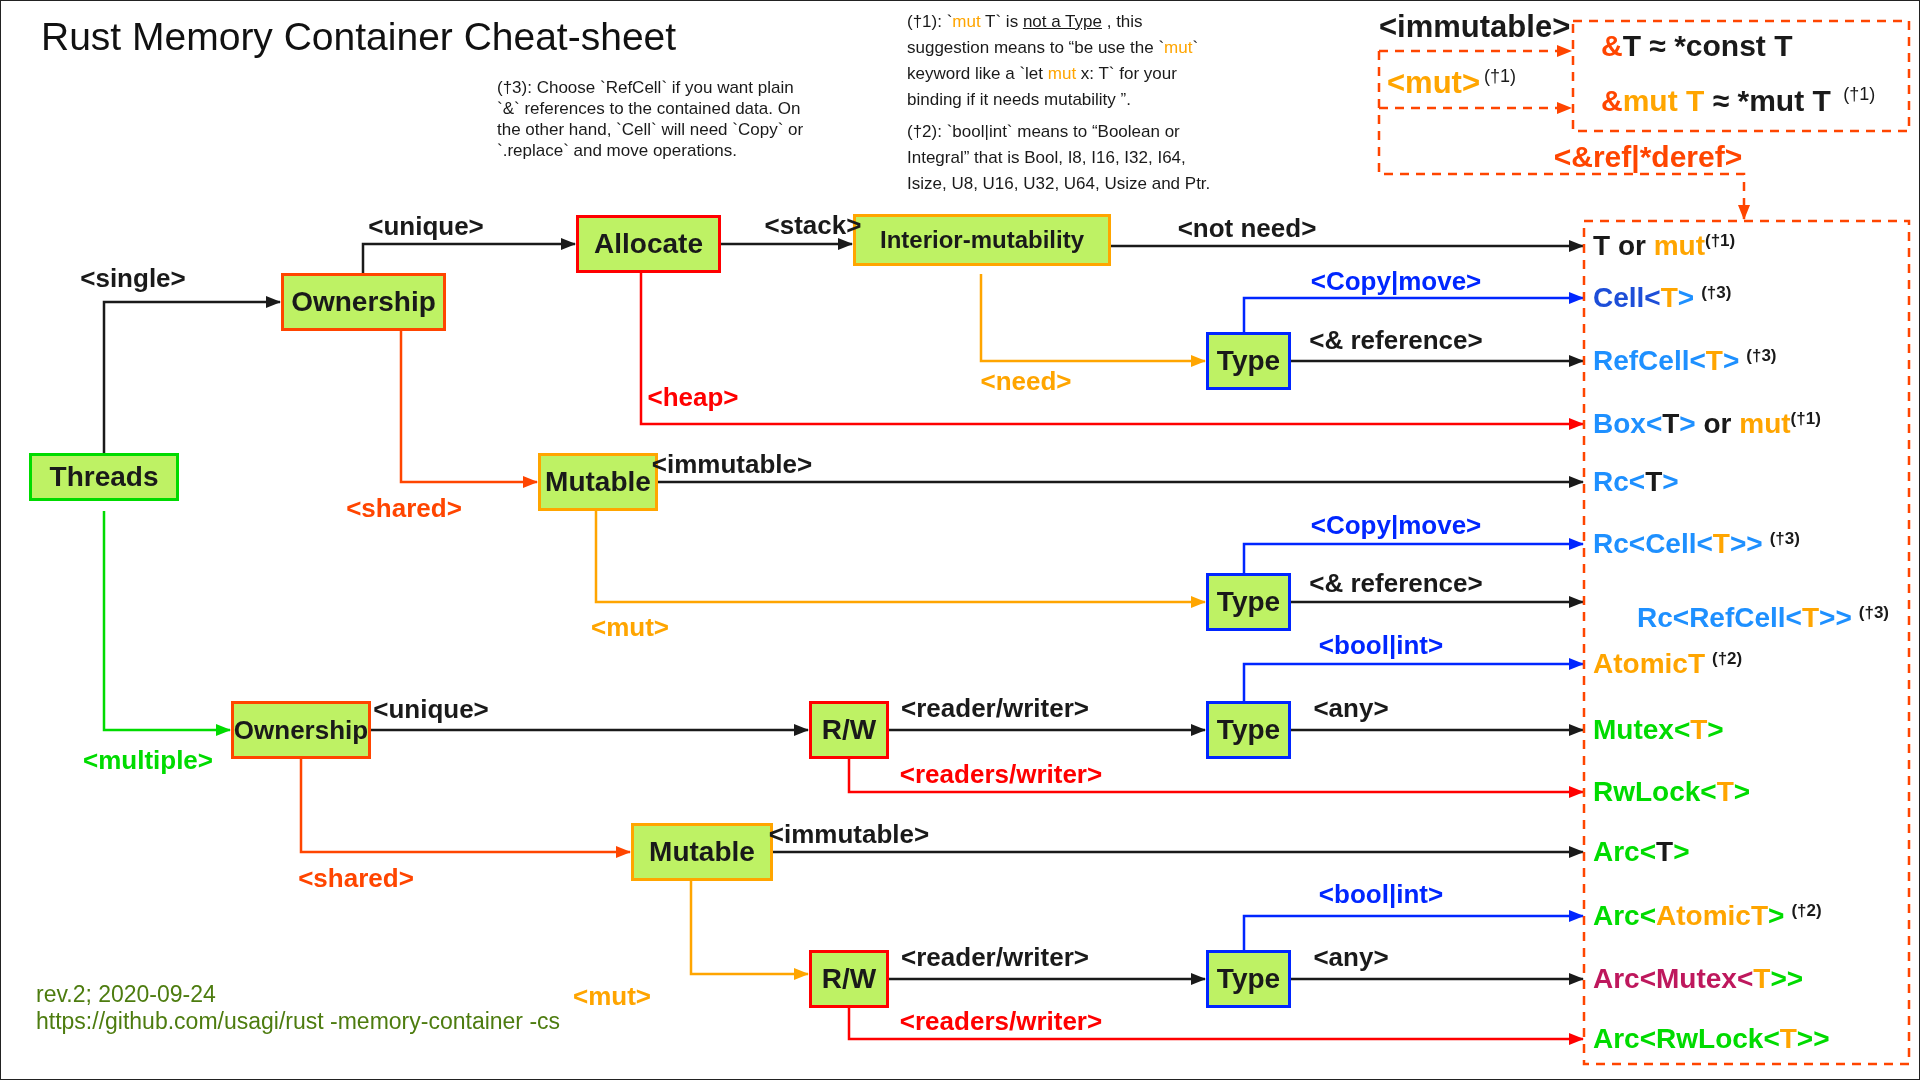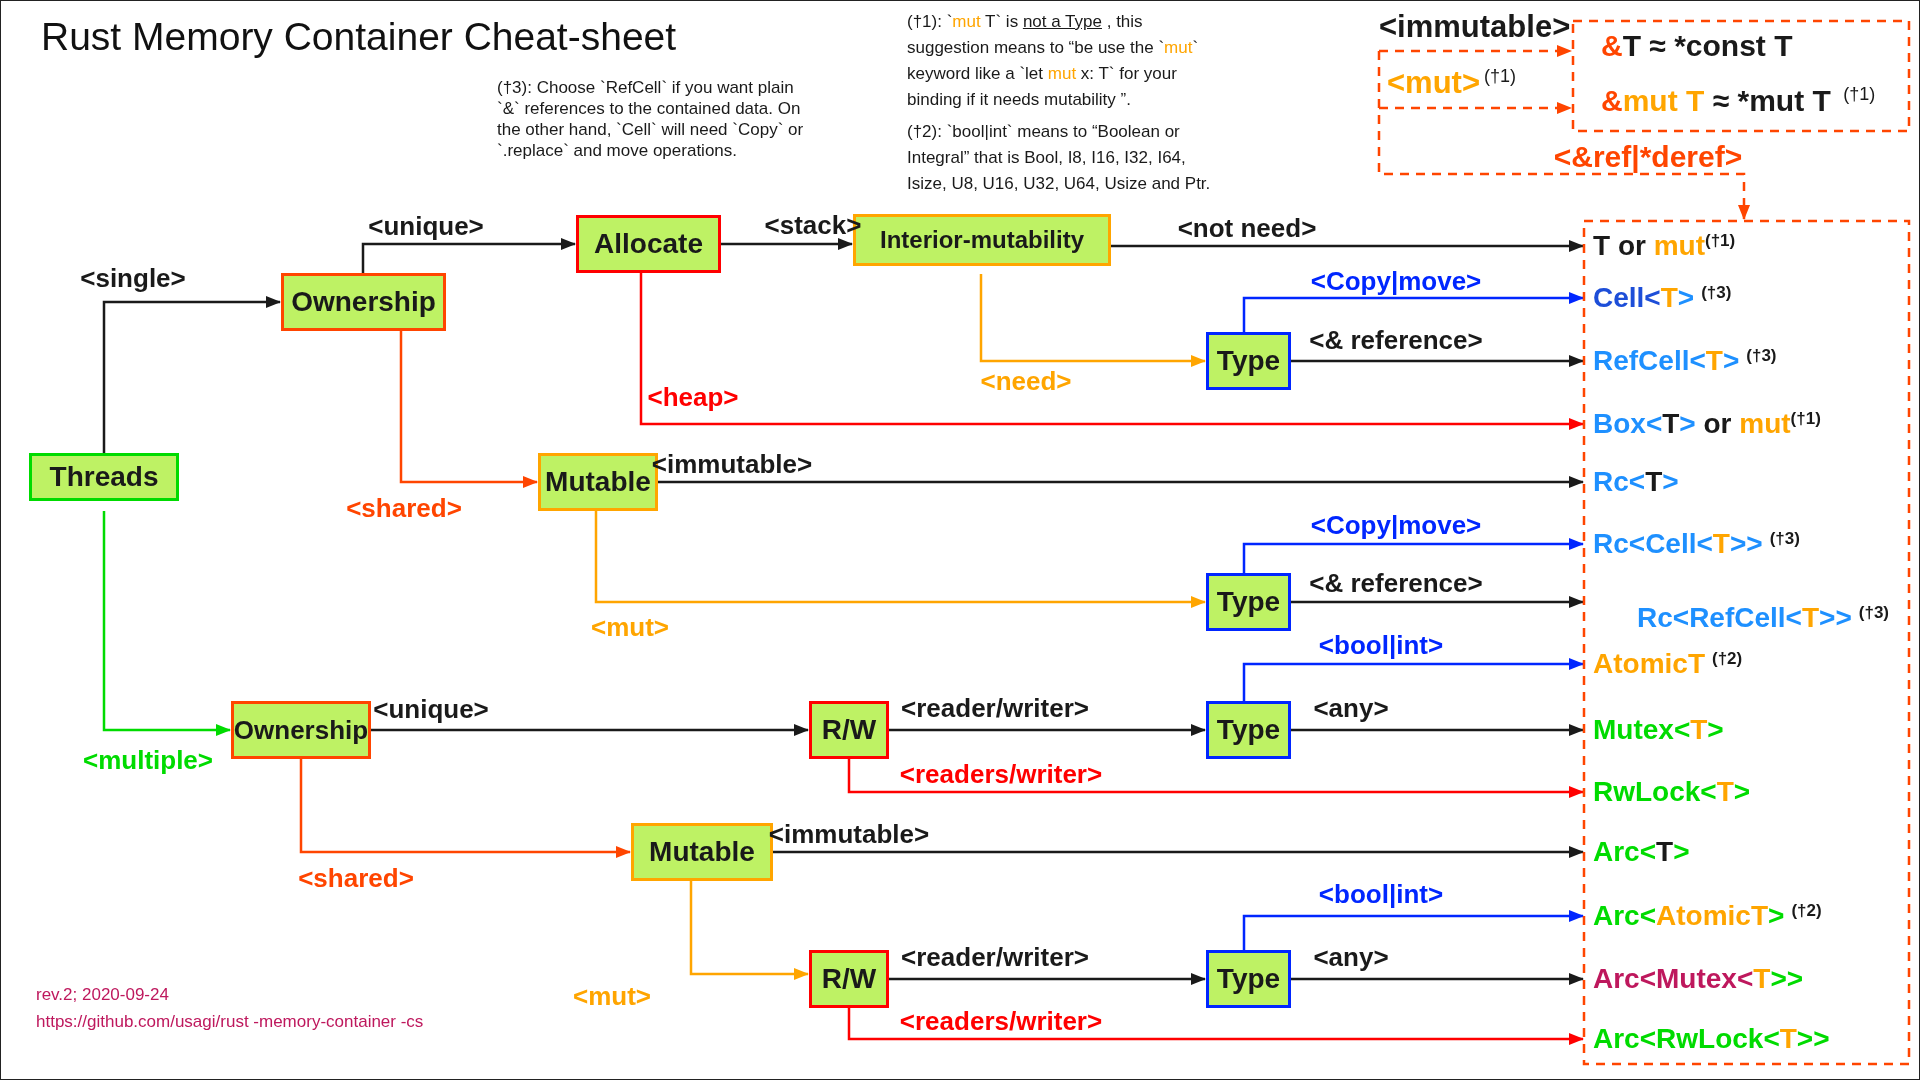--- a/index.html
+++ b/index.html
@@ -14,21 +14,21 @@
   .u{text-decoration:underline}
   .b{font-weight:bold}
   .node{position:absolute;box-sizing:border-box;border:3px solid #15803d;background:#bef264;
         display:flex;align-items:center;justify-content:center;font-size:28px;color:#1a1a1a;
         white-space:nowrap}
   .elabel{position:absolute;font-size:26px;transform:translate(-50%,-50%);white-space:nowrap}
   .row{position:absolute;font-size:28px;transform:translateY(-50%);white-space:nowrap;line-height:1}
   .rsup{font-size:17px;position:relative;top:-9px;color:#1a1a1a}
   .lg{position:absolute;white-space:nowrap}
   .sup-k{font-size:18px;position:relative;top:-11px;color:#1a1a1a;font-weight:normal;margin-left:4px}
-  .footer{position:absolute;font-size:17px;line-height:27px;color:#be185d}
+  .footer{position:absolute;font-size:23px;line-height:27px;color:#4d7c0f}
 </style>
 </head>
 <body>
 
 <div class="canvas">
 
   <div class="title">Rust Memory Container Cheat-sheet</div>
 
   <svg class="wires" viewBox="0 0 1920 1080">
     <defs>

